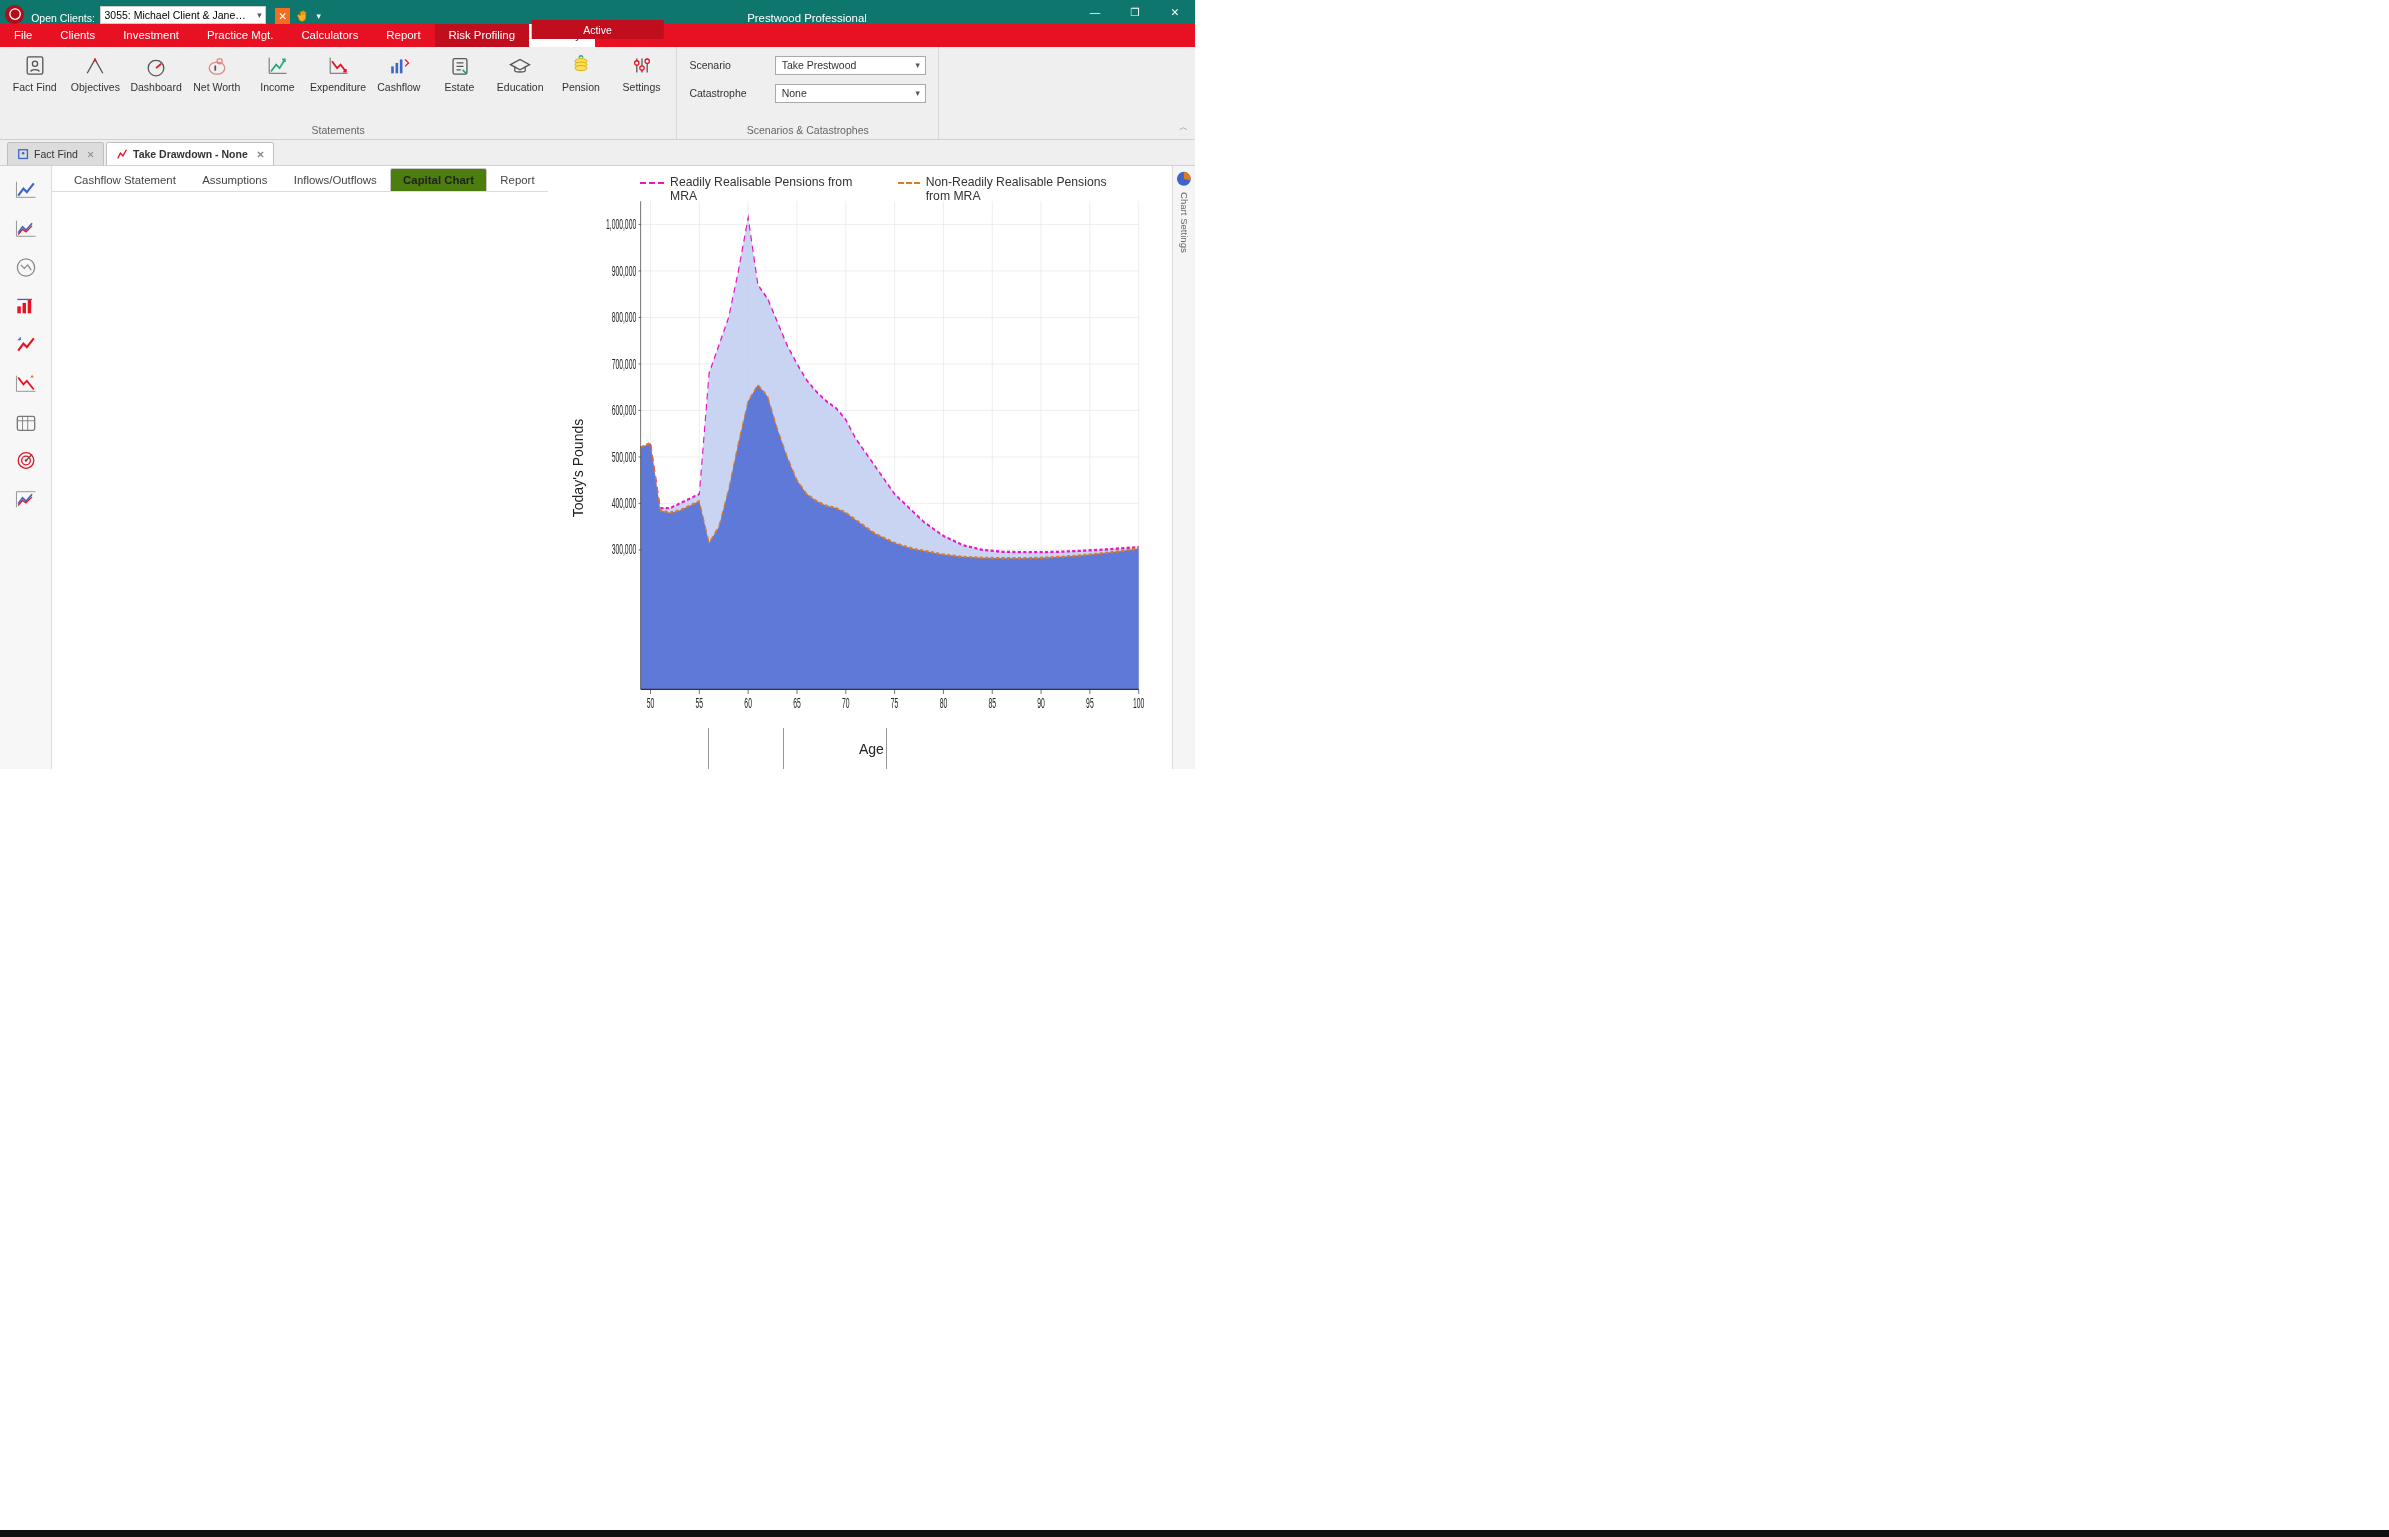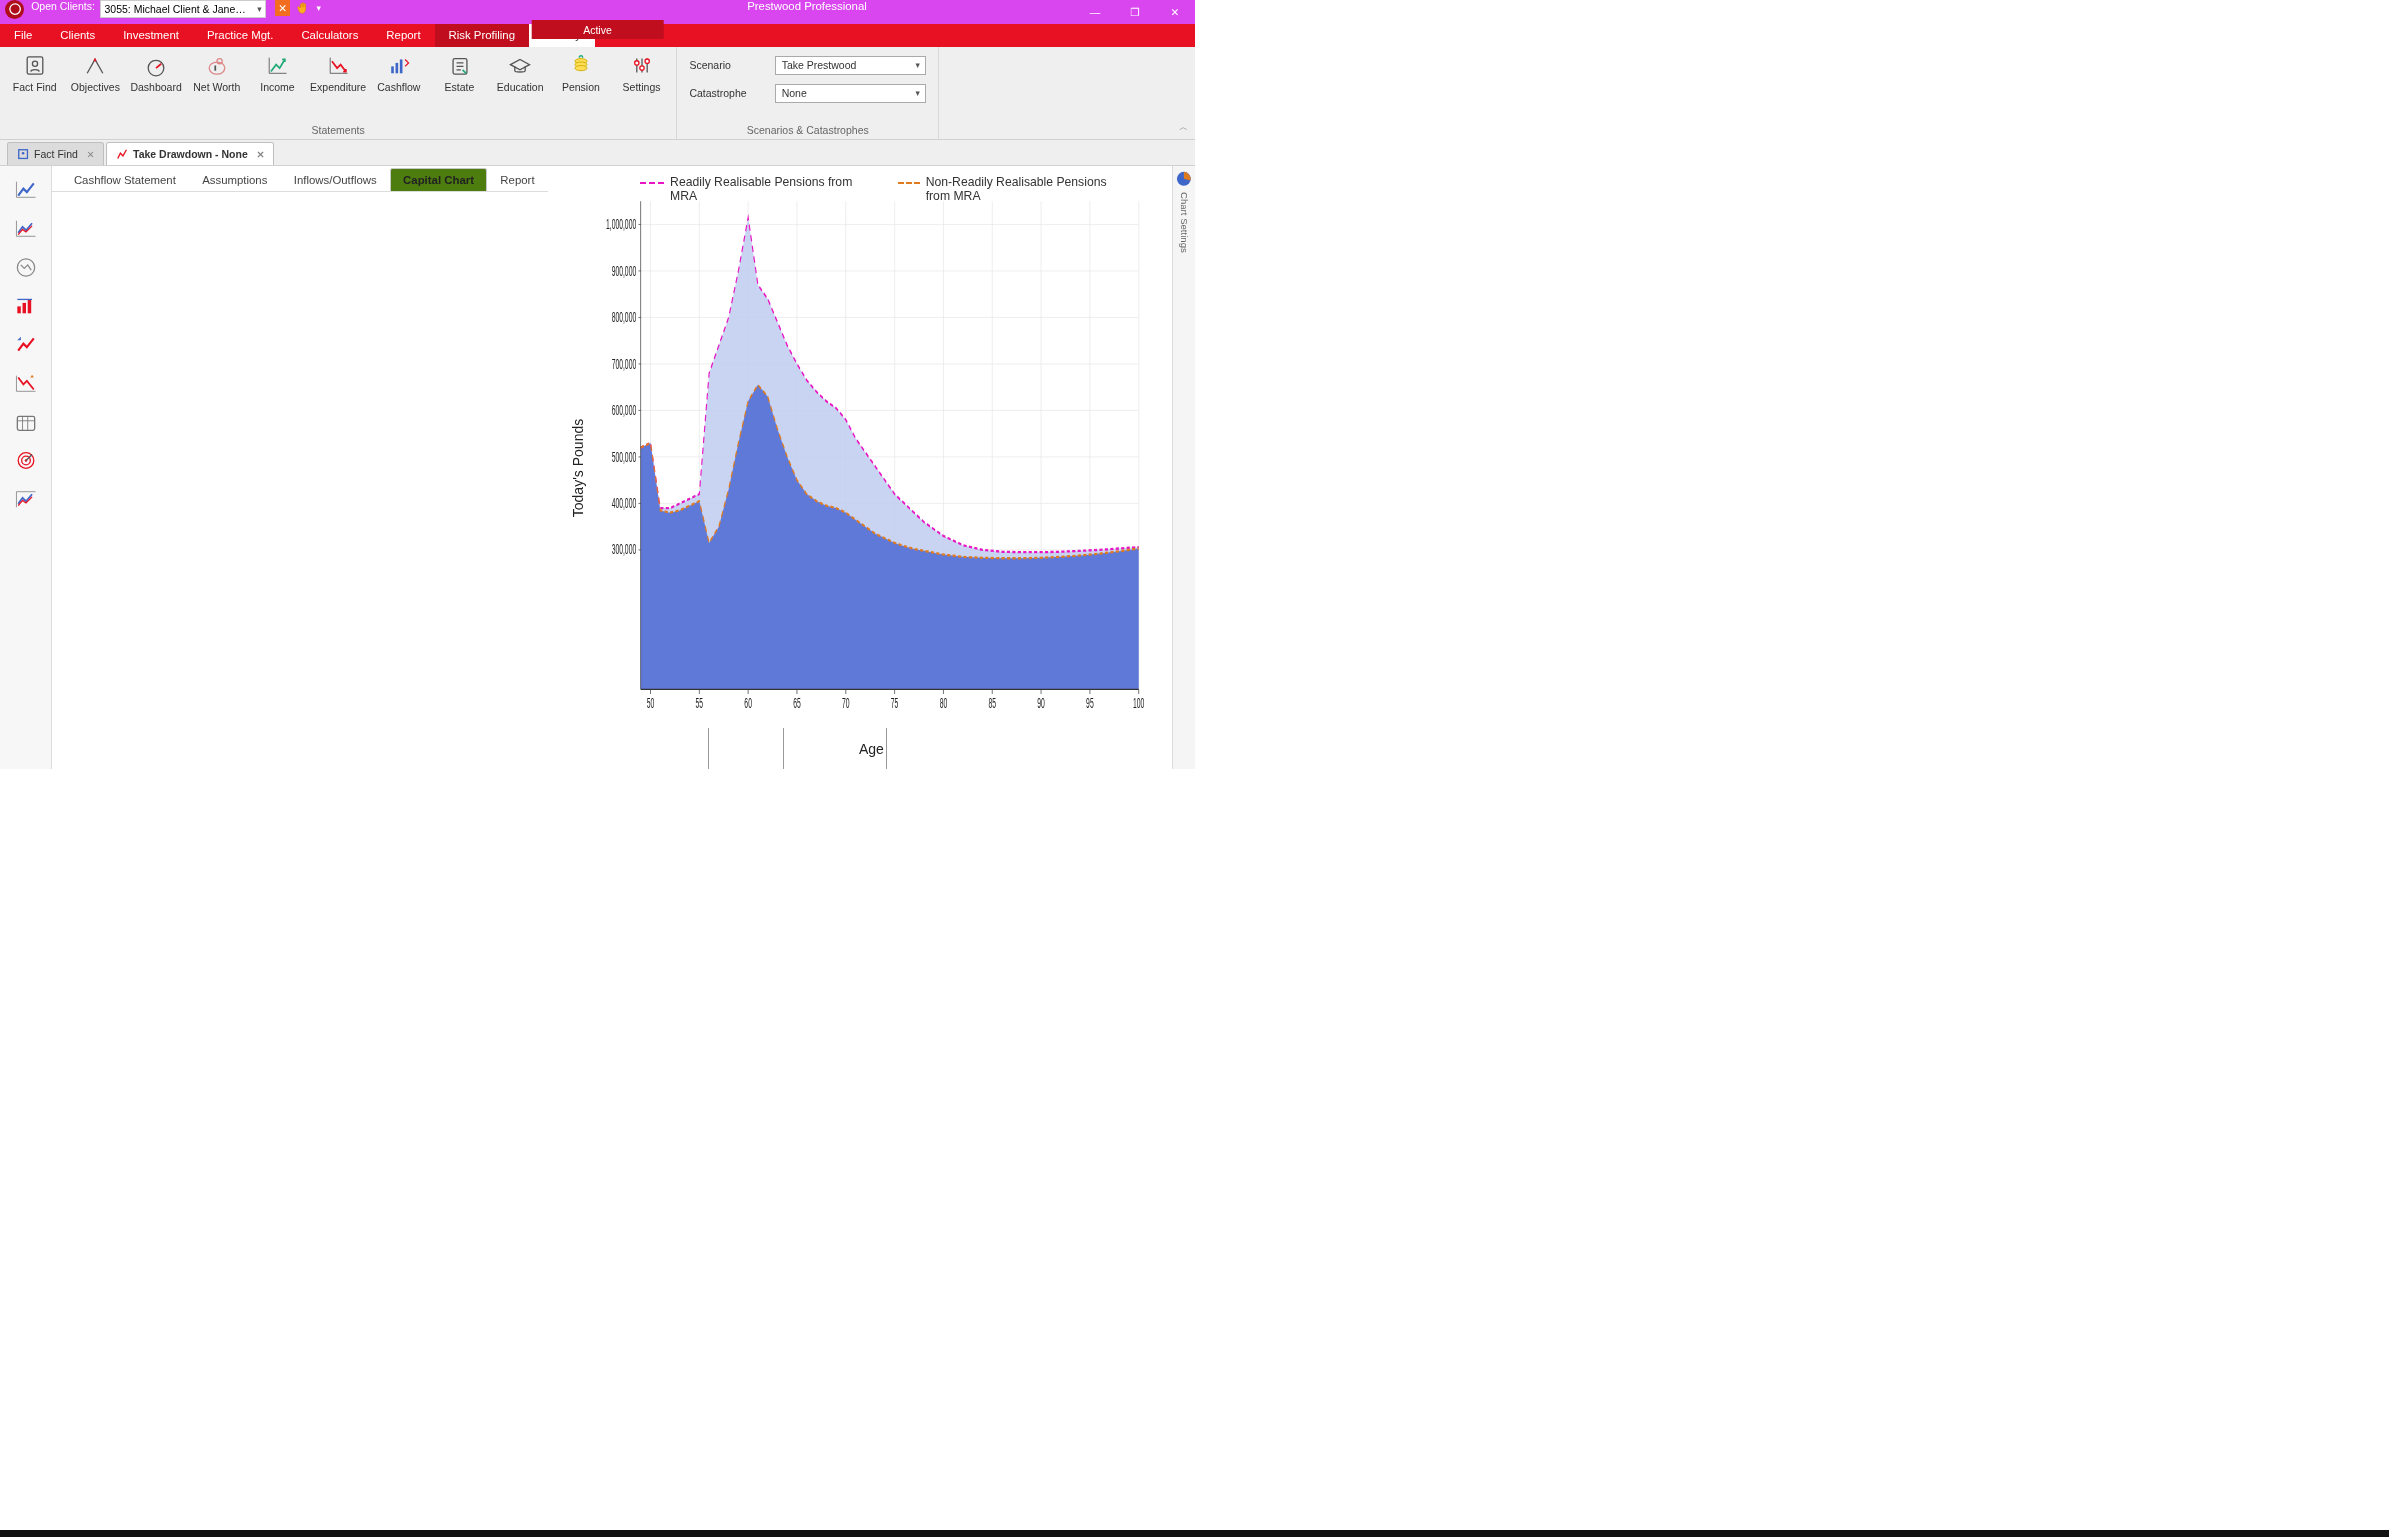--- a/index.html
+++ b/index.html
@@ -1,20 +1,20 @@
 <!DOCTYPE html>
 <html><head>
 <meta charset="utf-8">
 <style>
   * { box-sizing: border-box; }
   html, body { margin:0; padding:0; font-family: "Segoe UI", Tahoma, sans-serif; font-size:11.4px; color:#333; background:#fff; }
   body { width:1195px; height:769px; overflow:hidden; }
 
   
-  .titlebar { height:23.6px; background:#d946ef; color:#fff; display:flex; align-items:flex-start; position:relative; }
+  .titlebar { height:23.6px; background:#0f766e; color:#fff; display:flex; align-items:flex-end; position:relative; }
   .titlebar .app-icon { width:19px; height:19px; margin-left:5.2px; border-radius:50%; background:#b00d1a; display:flex; align-items:center; justify-content:center; }
   .titlebar .open-label { margin-left:7px; font-size:10.5px; }
   .titlebar .client-combo { margin-left:5.2px; background:#fff; color:#000; font-size:10.5px; padding:0.9px 3.5px; width:166px; height:17.5px; display:flex; align-items:center; justify-content:space-between; border:0.9px solid #ccc; }
   .titlebar .client-combo .chev { font-size:8.7px; color:#555; }
   .titlebar .misc-btns { display:flex; gap:5.2px; margin-left:8.7px; align-items:center; }
   .titlebar .misc-btn { width:15.7px; height:15.7px; background:#f26d1f; display:flex; align-items:center; justify-content:center; color:#fff; font-size:10.5px; }
   .titlebar .hand { width:15.7px; height:15.7px; display:flex; align-items:center; justify-content:center; }
   .titlebar .center-group { position:absolute; left:50%; transform:translateX(-50%); top:4px; height:35px; display:flex; align-items:flex-end; }
   .titlebar .active-tab { background:#c00e1e; padding:3.5px 52px; font-size:10.5px; }
   .titlebar .app-title { position:absolute; left:0; right:0; text-align:center; pointer-events:none; font-size:11.4px; margin-left:419px; }

